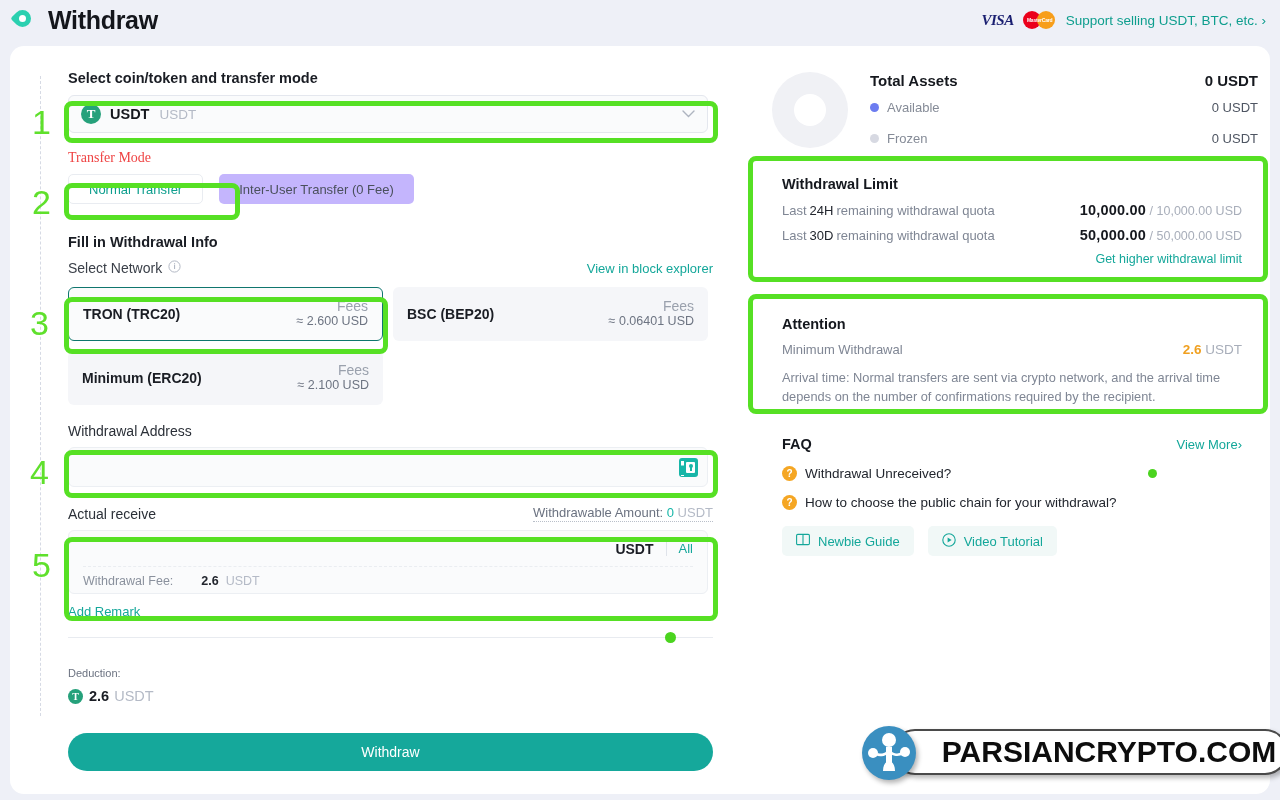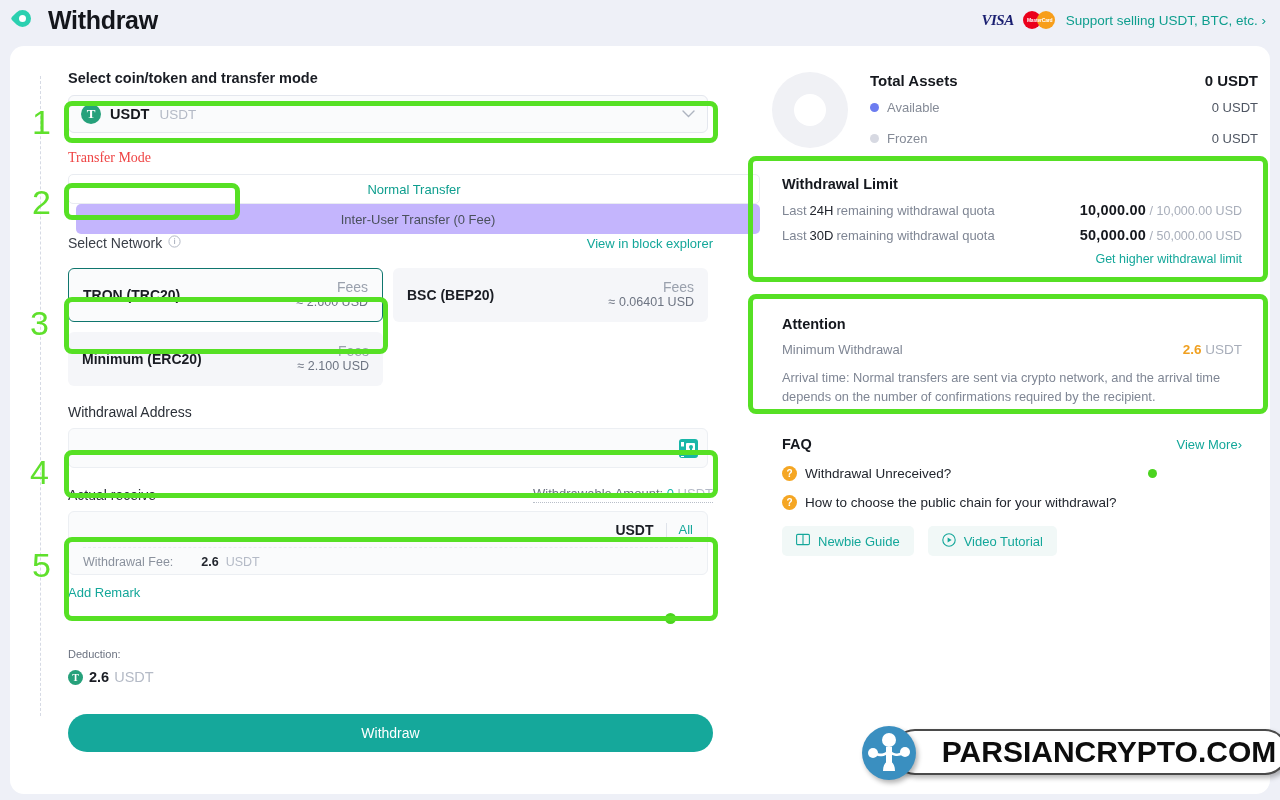--- a/index.html
+++ b/index.html
@@ -69,21 +69,21 @@
     width: 20px; height: 20px; border-radius: 50%; background: #26a17b; color: #fff;
     font-size: 13px; font-weight: bold; display: flex; align-items: center; justify-content: center;
     margin-right: 9px; flex: none; font-family: "Liberation Serif", serif;
   }
   .coin-name { font-size: 14.5px; font-weight: bold; color: #15181e; margin-right: 10px; }
   .coin-sub { font-size: 13.5px; color: #b4bac6; }
   .chev { margin-left: auto; color: #aeb4c0; font-size: 12px; }
 
   .sub-label { font-size: 14px; color: #ef4444; margin: 17px 0 8px 0; font-family: Liberation Serif, serif; }
 
-  .modes { display: flex; gap: 0; flex-direction: column; }
+  .modes { display: flex; gap: 8px; }
   .mode {
     height: 30px; padding: 0 20px; display: flex; align-items: center; justify-content: center;
     font-size: 13px; border-radius: 5px; cursor: pointer;
   }
   .mode.active { color: #0e9e8e; background: #fff; border: 1px solid #e9ecf1; }
   .mode.plain { color: #4a505c; background: #c4b5fd; margin-left: 8px; }
 
   .row-between { display: flex; align-items: center; width: 645px; }
   .link-teal { font-size: 13px; color: #14a79a; cursor: pointer; margin-left: auto; }
 
@@ -311,22 +311,26 @@
         </span>
       </div>
 
       <div class="sub-label">Transfer Mode</div>
 
       <div class="modes">
         <div class="mode active">Normal Transfer</div>
         <div class="mode plain">Inter-User Transfer (0 Fee)</div>
       </div>
 
-
-      <div class="row-between" style="margin-bottom:16px">
+      <div class="sec-head" style="margin-top:30px">
+
+        <span class="sec-title">Fill in Withdrawal Info</span>
+      </div>
+
+      <div class="row-between" style="margin-bottom:10px">
         <span style="font-size:14px;color:#3b4049">Select Network</span>
         <span style="margin-left:6px">
           <svg width="13" height="13" viewBox="0 0 13 13">
               <circle cx="6.5" cy="6.5" r="5.6" stroke="#b2b8c4" stroke-width="1" fill="none"></circle>
               <rect x="6" y="5" width="1.1" height="4" fill="#b2b8c4"></rect>
               <rect x="6" y="3.2" width="1.1" height="1.2" fill="#b2b8c4"></rect>
             </svg>
         </span>
         <span class="link-teal">View in block explorer</span>
       </div>

